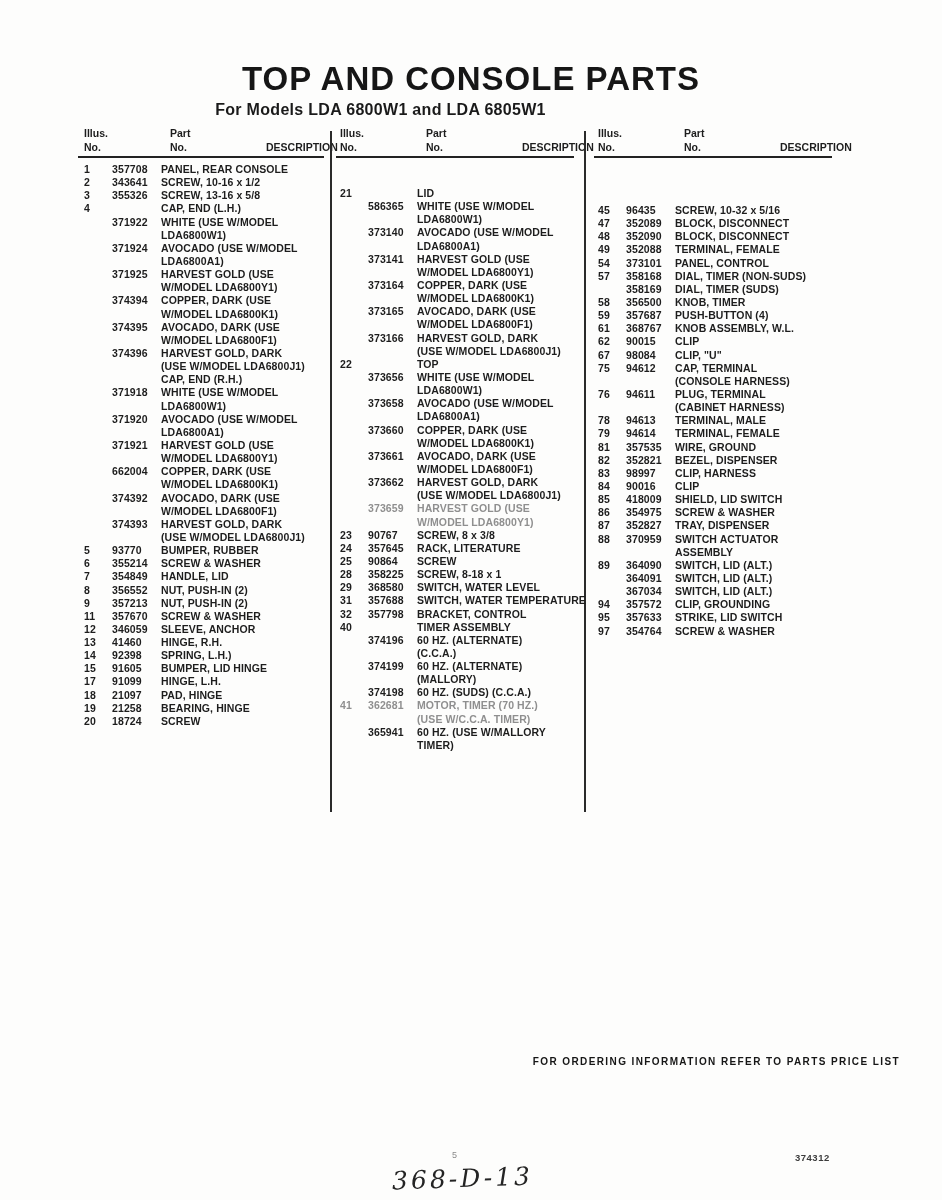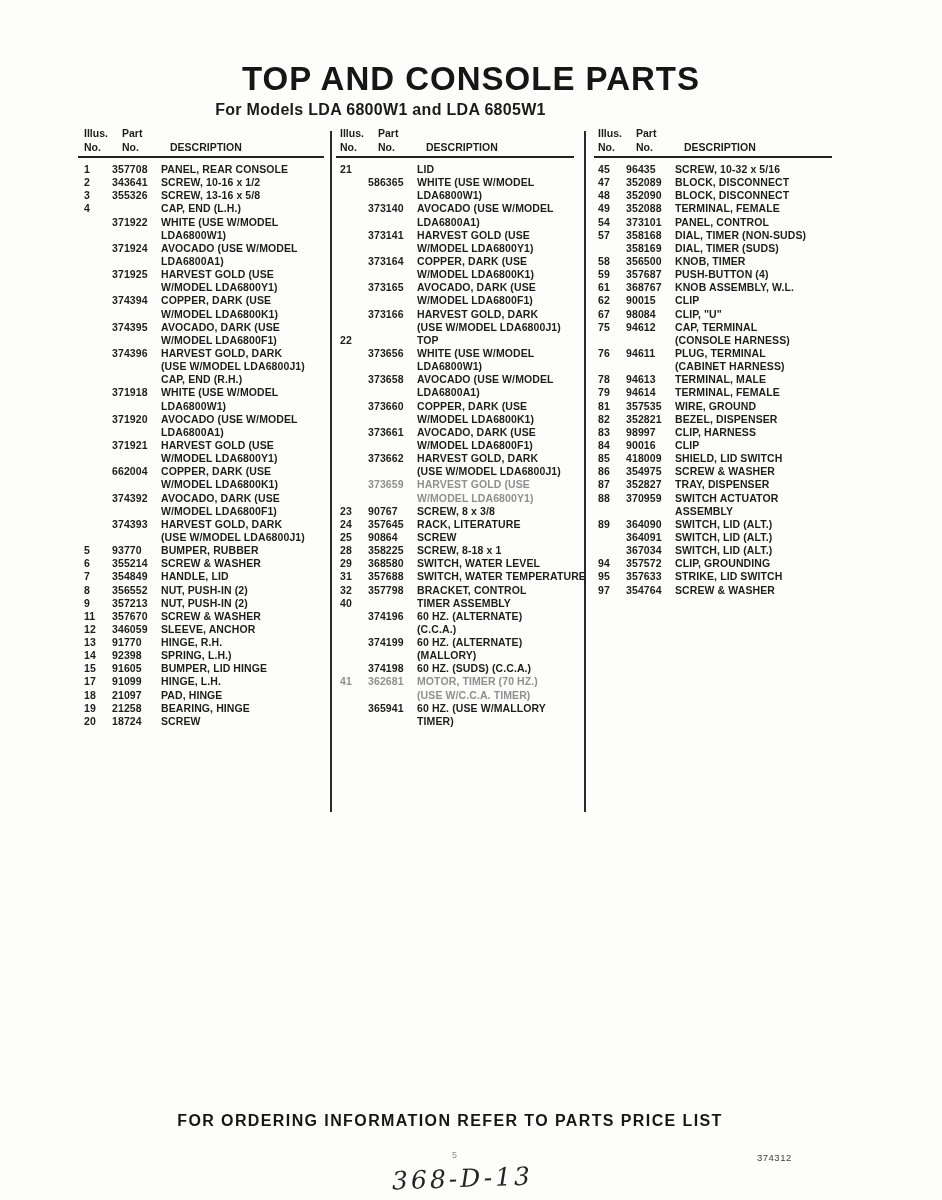--- a/index.html
+++ b/index.html
@@ -17,58 +17,58 @@
     position:absolute;left:0;top:60px;width:942px;text-align:center;
     font-size:33px;font-weight:700;letter-spacing:1px;color:#161616;
   }
   .subtitle{
     position:absolute;left:0;top:101px;width:761px;text-align:center;
     font-size:16px;font-weight:700;letter-spacing:.3px;color:#1a1a1a;
   }
 
   
   .colhdr{position:absolute;font-size:10.5px;font-weight:700;line-height:14px;}
-  .colhdr .l1,.colhdr .l2{display:flex;}
+  .colhdr .l1,.colhdr .l2{display:flex;gap:48px;}
   .colhdr .h-illus{width:38px;flex:none;}
   .colhdr .h-part{width:48px;flex:none;}
   .colhdr .h-desc{flex:1;padding-right:46px;}
   .hdr1{left:84px;top:126px;width:240px;}
   .hdr2{left:340px;top:126px;width:236px;}
   .hdr3{left:598px;top:126px;width:232px;}
 
   .hrule{position:absolute;height:2px;background:#222;}
   .hrule1{left:78px;top:156px;width:246px;}
   .hrule2{left:336px;top:156px;width:238px;}
   .hrule3{left:594px;top:156px;width:238px;}
 
   .vrule{position:absolute;width:2px;background:#2a2a2a;top:131px;height:681px;}
   .vrule1{left:330px;}
   .vrule2{left:584px;}
 
   .pcol{position:absolute;top:163px;font-size:10.5px;font-weight:700;letter-spacing:.1px;}
   .pcol1{left:84px;width:246px;}
-  .pcol2{left:340px;width:243px;}
-  .pcol3{left:598px;width:238px;}
+  .pcol2{left:340px;width:243px;margin-top:24px;}
+  .pcol3{left:598px;width:238px;margin-top:41px;}
 
   .prow{display:flex;height:13.15px;line-height:13.15px;white-space:nowrap;}
   .c-illus{width:28px;flex:none;}
   .c-part{width:49px;flex:none;}
   .c-desc{flex:1;}
   .prow.faded{color:#8f8f8f;}
 
   
   .footer-note{
-    position:absolute;left:0;top:1112px;width:900px;text-align:center;
-    font-size:16px;font-weight:700;letter-spacing:1.4px;color:#161616;
+    position:absolute;left:0;top:1056px;width:900px;text-align:right;
+    font-size:10px;font-weight:700;letter-spacing:1.4px;color:#161616;
   }
   .page-number{
     position:absolute;left:452px;top:1150px;font-size:9px;color:#8a8a8a;
   }
   .doc-number{
-    position:absolute;left:757px;top:1152px;font-size:9.5px;color:#3c3c3c;letter-spacing:.5px;
+    position:absolute;left:795px;top:1152px;font-size:9.5px;color:#3c3c3c;letter-spacing:.5px;font-weight:bold;
   }
   .handwritten{
     position:absolute;left:392px;top:1164px;
     font-family:"DejaVu Serif",serif;font-style:italic;
     font-size:25px;letter-spacing:3px;color:#242424;
     transform:rotate(-2deg);
   }
 </style>
 </head>
 <body>
@@ -294,21 +294,21 @@
         <span class="c-part">357670</span>
         <span class="c-desc">SCREW &amp; WASHER</span>
       </div>
       <div class="prow">
         <span class="c-illus">12</span>
         <span class="c-part">346059</span>
         <span class="c-desc">SLEEVE, ANCHOR</span>
       </div>
       <div class="prow">
         <span class="c-illus">13</span>
-        <span class="c-part">91770</span>
+        <span class="c-part">41460</span>
         <span class="c-desc">HINGE, R.H.</span>
       </div>
       <div class="prow">
         <span class="c-illus">14</span>
         <span class="c-part">92398</span>
         <span class="c-desc">SPRING, L.H.)</span>
       </div>
       <div class="prow">
         <span class="c-illus">15</span>
         <span class="c-part">91605</span>

